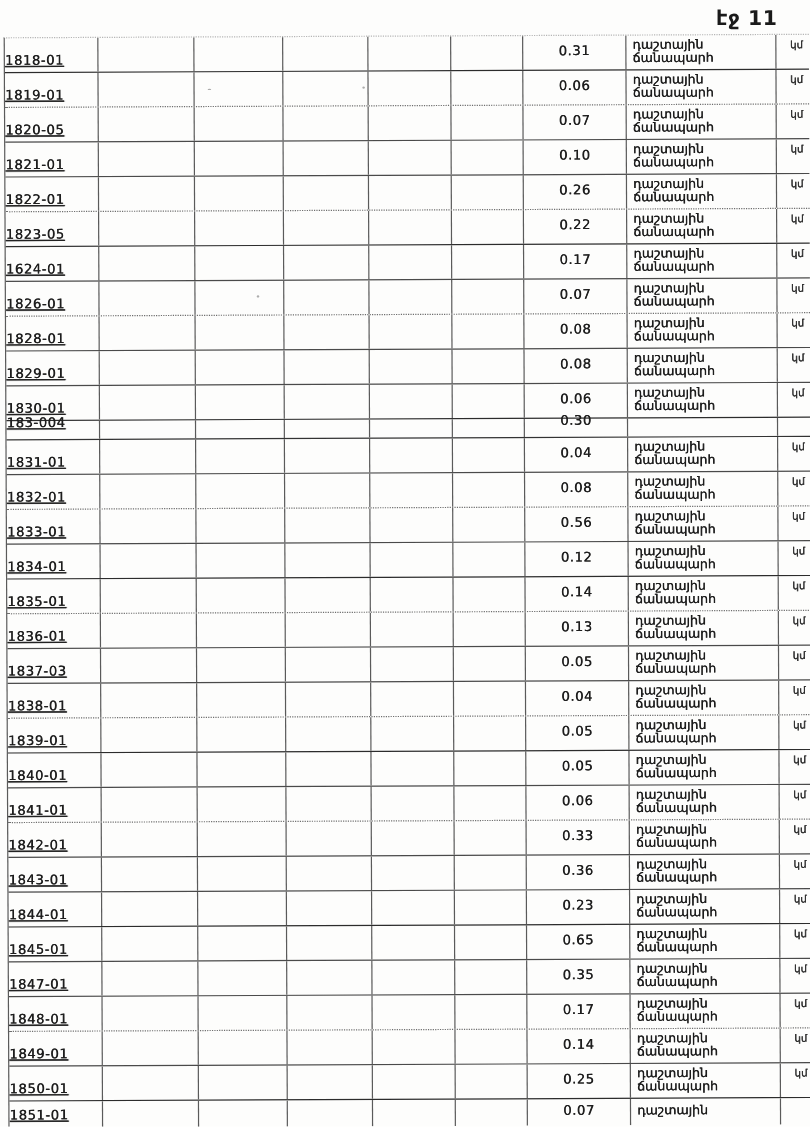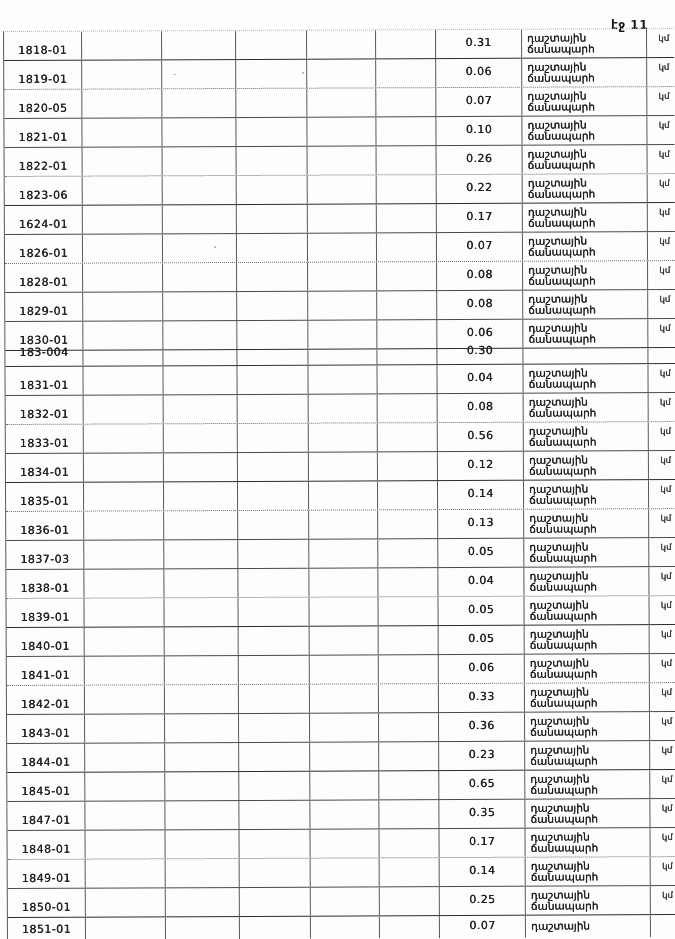--- a/index.html
+++ b/index.html
@@ -7,23 +7,23 @@
     position: relative;
     width: 675px;
     height: 939px;
     background: #fdfdfc;
     overflow: hidden;
     font-family: "DejaVu Sans", sans-serif;
     color: #222;
   }
   .page-num {
     position: absolute;
-    top: 18px;
+    top: 6px;
     right: 27px;
-    font-size: 12px;
+    font-size: 17px;
     font-weight: bold;
     letter-spacing: 0.5px;
     color: #1a1a1a;
   }
   .tablewrap {
     position: absolute;
     top: 31px;
     left: 5px;
     width: 670px;
     border-left: 1px solid #5a5a5a;
@@ -47,21 +47,21 @@
     height: 22px;
     overflow: hidden;
     border-bottom: none;
   }
   .cell {
     box-sizing: border-box;
     border-right: 1px solid #5a5a5a;
     display: flex;
     overflow: visible;
   }
-  .c-code  { width: 78px;  align-items: flex-end; justify-content: center; padding-bottom: 3px; }
+  .c-code  { width: 78px;  align-items: flex-end; justify-content: flex-start; padding-bottom: 3px; text-decoration: underline; }
   .c-e1 { width: 80px; } .c-e2 { width: 74px; } .c-e3 { width: 71px; }
   .c-e4 { width: 69px; } .c-e5 { width: 60px; }
   .c-val   { width: 86px;  align-items: center; justify-content: center; padding-bottom: 3px; }
   .c-name  { width: 125px; flex-direction: column; justify-content: center; padding-left: 5px; }
   .c-unit  { flex: 1; border-right: none; align-items: flex-start; justify-content: flex-end; padding-right: 5px; }
   .short .c-code, .short .c-val { align-items: center; padding-bottom: 12px; }
   .last .c-code, .last .c-val { padding-bottom: 4px; }
   .num {
     font-size: 11px;
     letter-spacing: 0.45px;
@@ -192,21 +192,21 @@
         <div class="cell c-name">
           <span class="nm">դաշտային</span>
           <span class="nm">ճանապարհ</span>
         </div>
         <div class="cell c-unit">
           <span class="unit">կմ</span>
         </div>
       </div>
       <div class="row">
         <div class="cell c-code">
-          <span class="num">1823-06</span>
+          <span class="num">1823-05</span>
         </div>
         <div class="cell c-e1"></div>
         <div class="cell c-e2"></div>
         <div class="cell c-e3"></div>
         <div class="cell c-e4"></div>
         <div class="cell c-e5"></div>
         <div class="cell c-val">
           <span class="num">0.22</span>
         </div>
         <div class="cell c-name">

